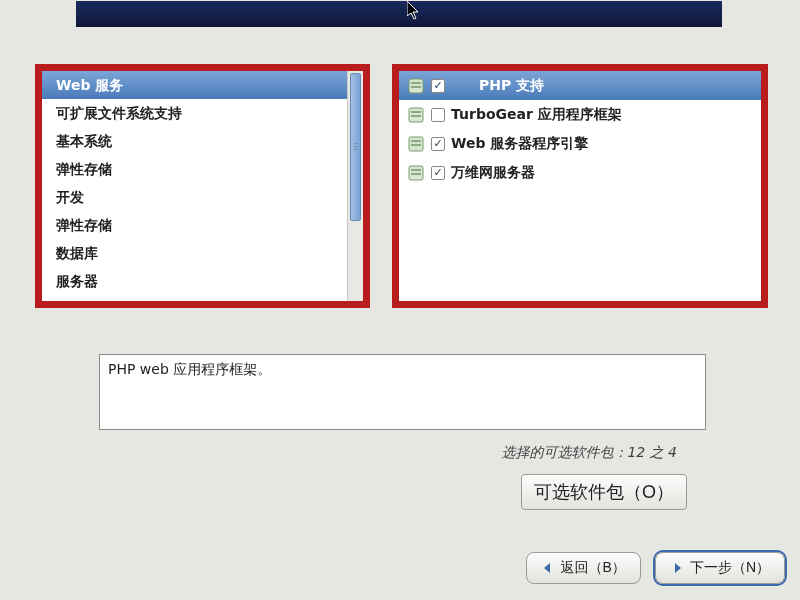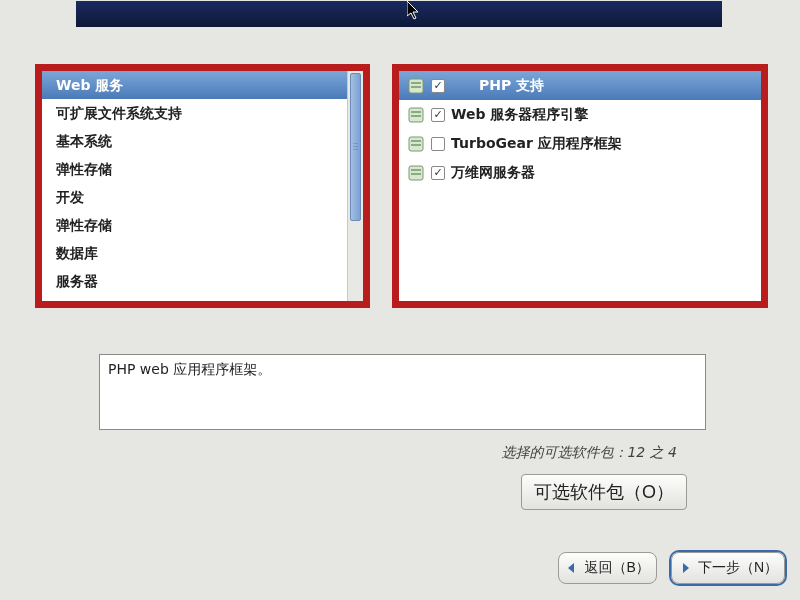--- a/index.html
+++ b/index.html
@@ -161,21 +161,21 @@
     .nav-buttons {
       position: absolute;
       right: 15px; bottom: 16px;
       display: flex;
       gap: 14px;
     }
     .nav-btn {
       display: inline-flex;
       align-items: center;
       gap: 6px;
-      padding: 6px 6px;
+      padding: 6px 14px;
       background: linear-gradient(to bottom, #fdfdfc, #e2e2de);
       border: 1px solid #9a9a96;
       border-radius: 8px;
       font-size: 14px;
       cursor: pointer;
       color: #222;
     }
     .nav-btn.primary {
       box-shadow: 0 0 0 2px #3a6aa8;
     }
@@ -220,31 +220,31 @@
         </svg>
         <div class="checkbox checked"></div>
         <span class="pkg-label">PHP 支持</span>
       </div>
       <div class="pkg-item">
         <svg class="pkg-icon" viewBox="0 0 18 18">
           <rect x="2" y="2" width="14" height="14" rx="2" fill="#d8e8d0" stroke="#7a9a70"></rect>
           <rect x="4" y="5" width="10" height="2" fill="#8aaa80"></rect>
           <rect x="4" y="9" width="10" height="2" fill="#8aaa80"></rect>
         </svg>
+        <div class="checkbox"></div>
+        <span class="pkg-label">TurboGear 应用程序框架</span>
+      </div>
+      <div class="pkg-item">
+        <svg class="pkg-icon" viewBox="0 0 18 18">
+          <rect x="2" y="2" width="14" height="14" rx="2" fill="#d8e8d0" stroke="#7a9a70"></rect>
+          <rect x="4" y="5" width="10" height="2" fill="#8aaa80"></rect>
+          <rect x="4" y="9" width="10" height="2" fill="#8aaa80"></rect>
+        </svg>
         <div class="checkbox checked"></div>
         <span class="pkg-label">Web 服务器程序引擎</span>
-      </div>
-      <div class="pkg-item">
-        <svg class="pkg-icon" viewBox="0 0 18 18">
-          <rect x="2" y="2" width="14" height="14" rx="2" fill="#d8e8d0" stroke="#7a9a70"></rect>
-          <rect x="4" y="5" width="10" height="2" fill="#8aaa80"></rect>
-          <rect x="4" y="9" width="10" height="2" fill="#8aaa80"></rect>
-        </svg>
-        <div class="checkbox"></div>
-        <span class="pkg-label">TurboGear 应用程序框架</span>
       </div>
       <div class="pkg-item">
         <svg class="pkg-icon" viewBox="0 0 18 18">
           <rect x="2" y="2" width="14" height="14" rx="2" fill="#d8e8d0" stroke="#7a9a70"></rect>
           <rect x="4" y="5" width="10" height="2" fill="#8aaa80"></rect>
           <rect x="4" y="9" width="10" height="2" fill="#8aaa80"></rect>
         </svg>
         <div class="checkbox checked"></div>
         <span class="pkg-label">万维网服务器</span>
       </div>

